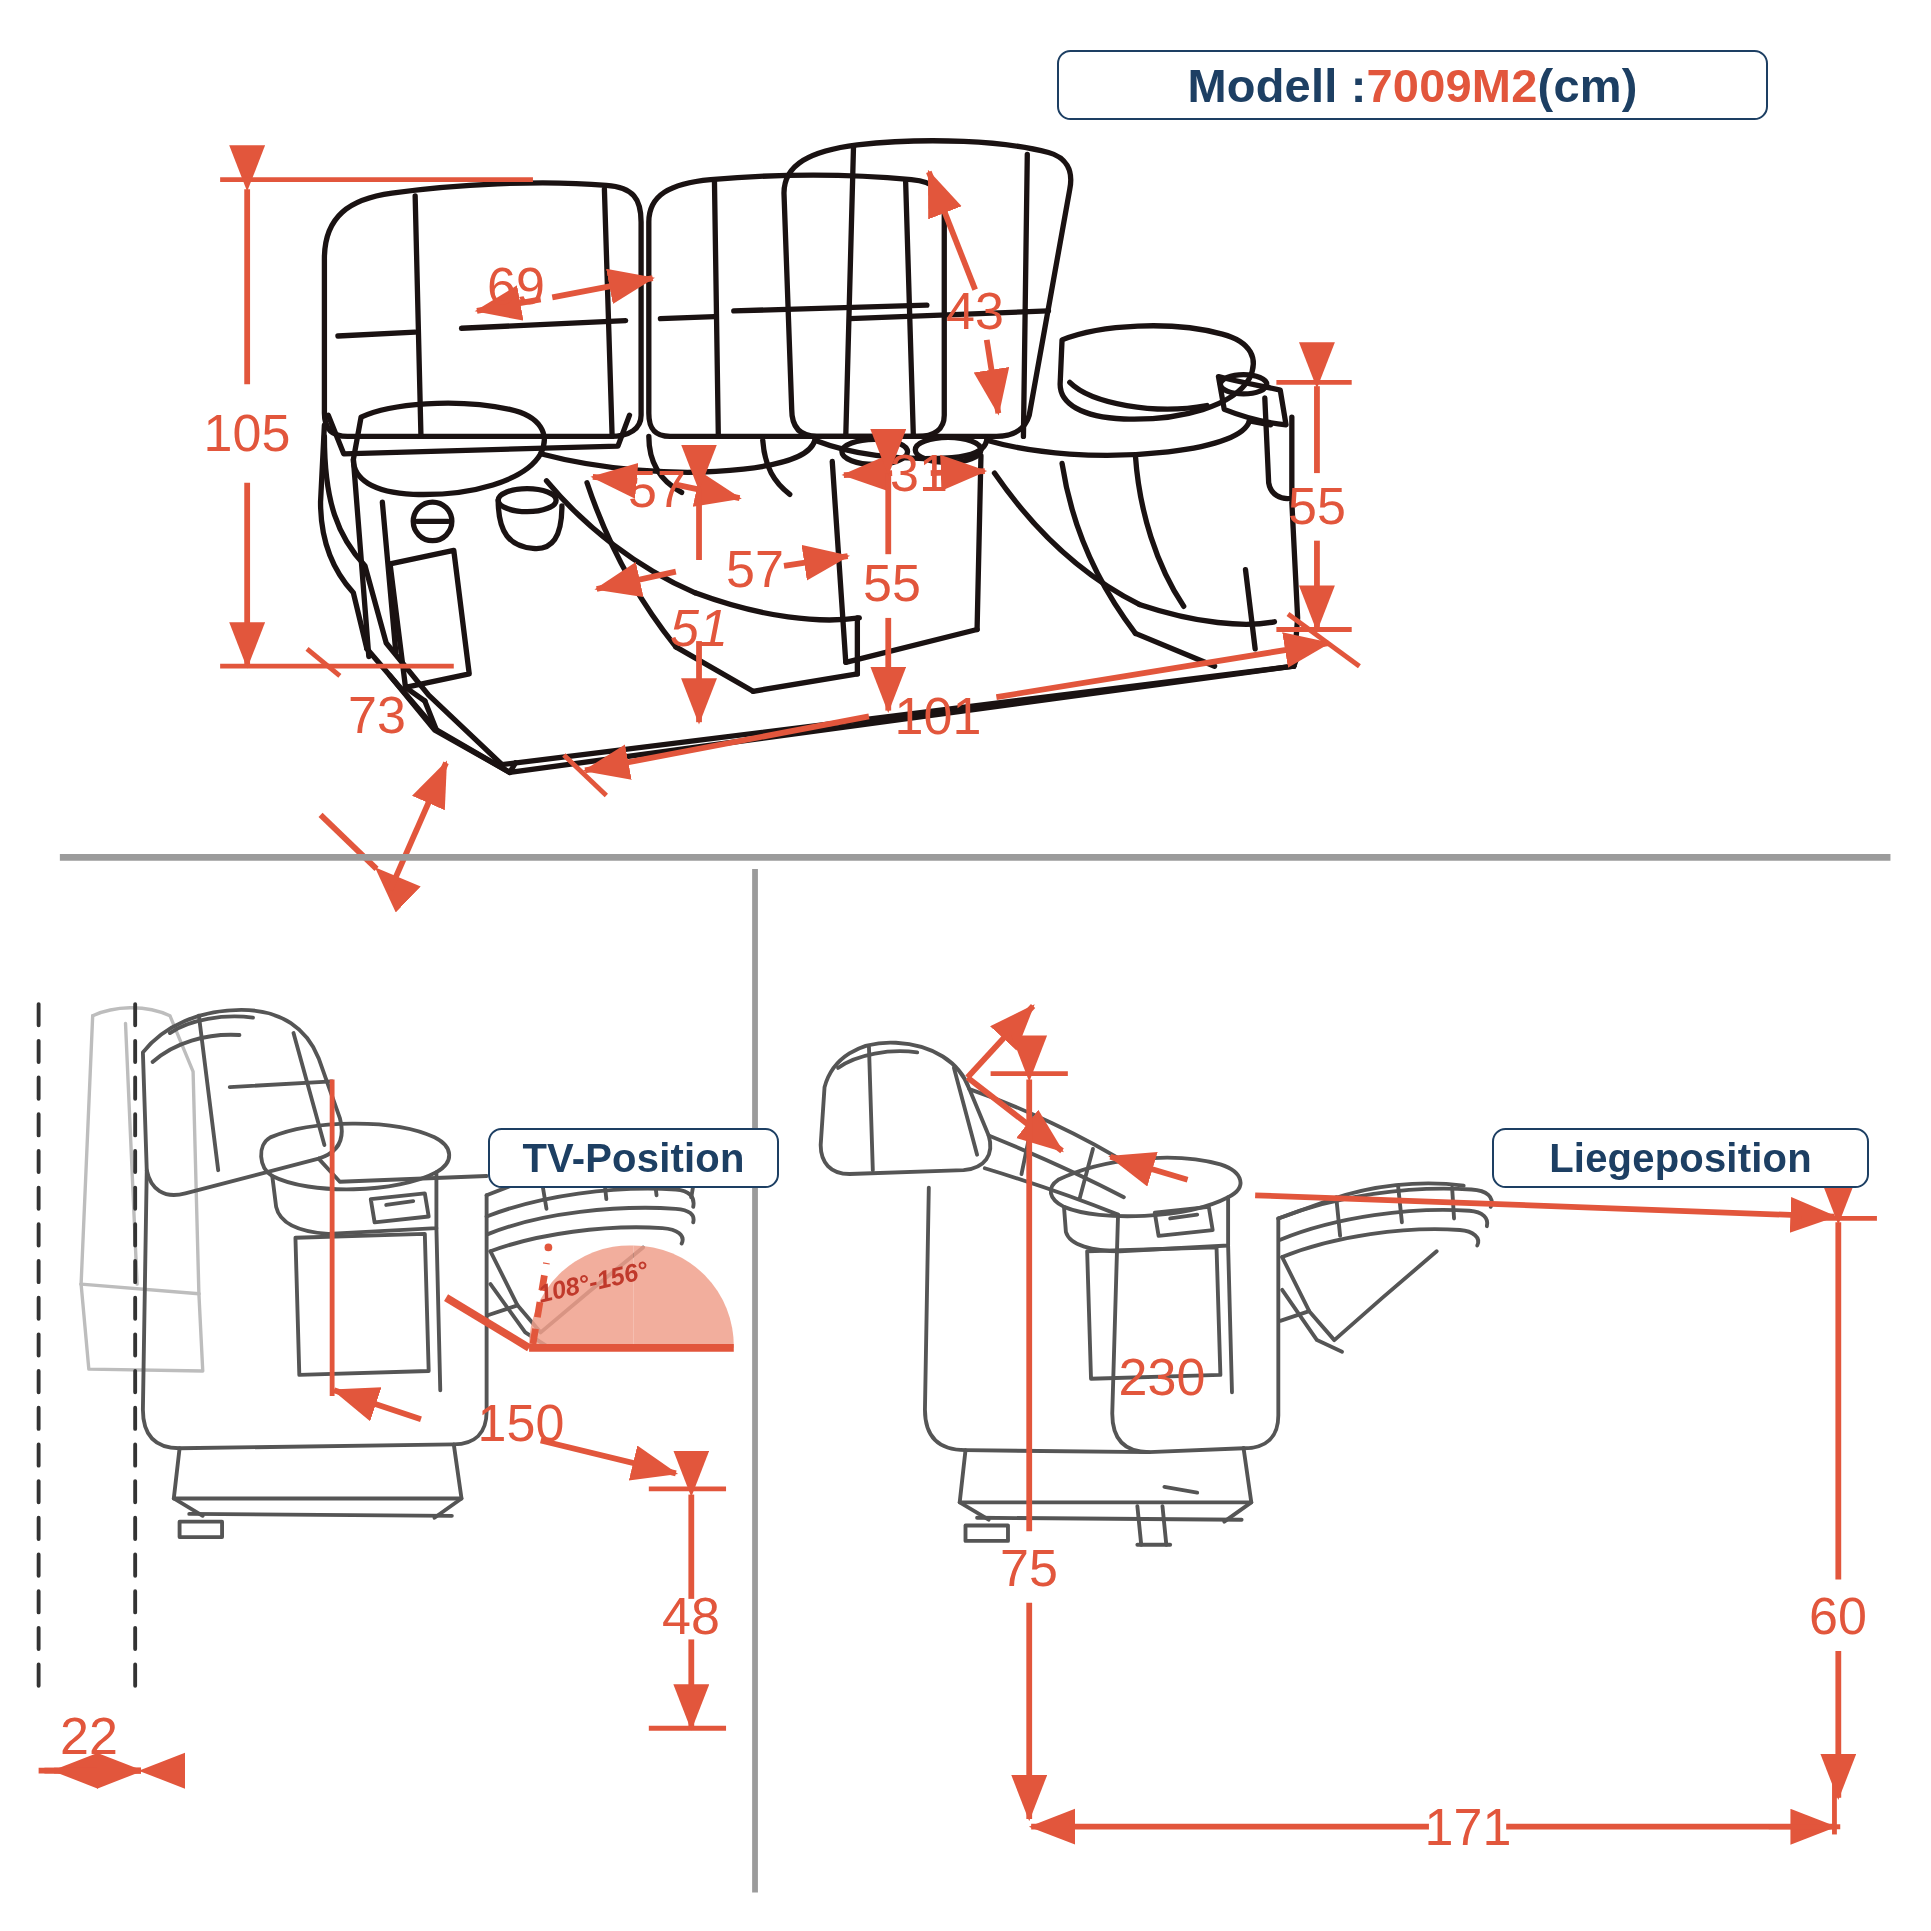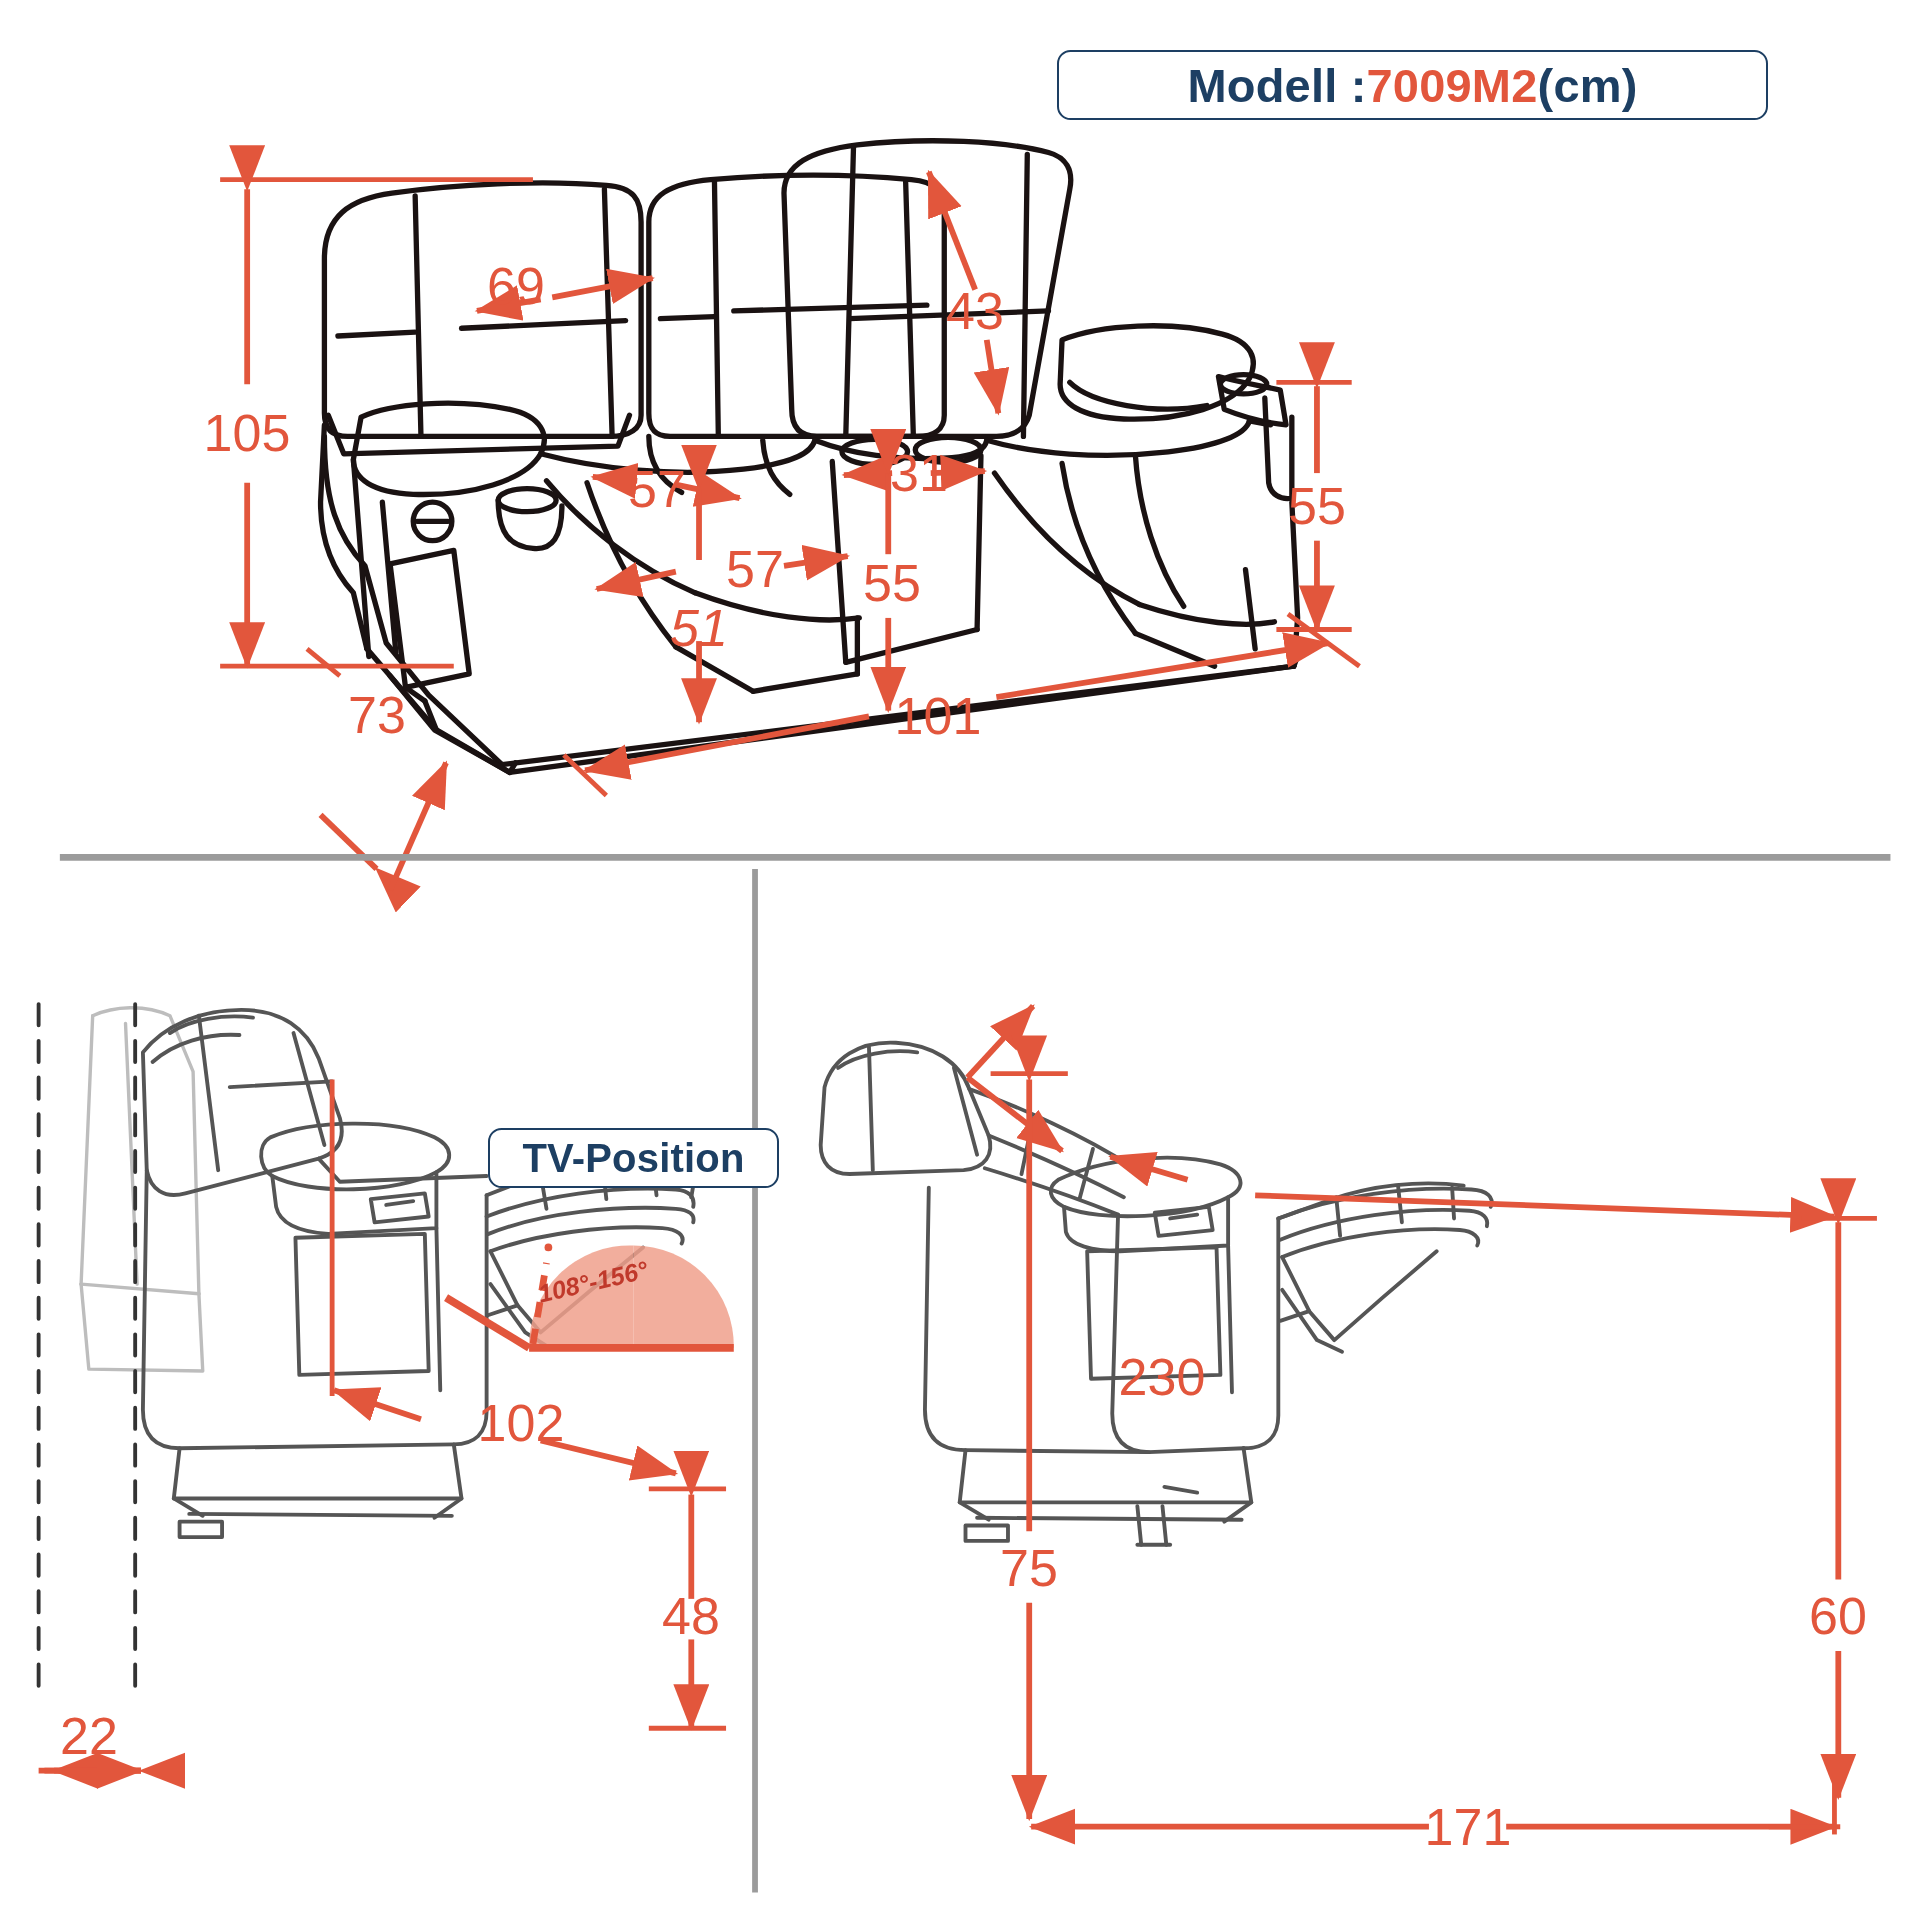--- a/index.html
+++ b/index.html
@@ -362,35 +362,38 @@
   <div class="badge" id="model-badge">
     <span>Modell : </span>
       <span class="accent">7009M2</span>
       <span>(cm)</span>
   </div>
 
   <div class="badge" id="tv-badge">
     <span>TV-Position</span>
   </div>
 
+  <div class="badge" id="liege-badge">
+    <span>Liegeposition</span>
+  </div>
 
   <div class="dim" style="left:247px;top:433px;">105</div>
   <div class="dim" style="left:516px;top:286px;">69</div>
   <div class="dim" style="left:975px;top:311px;">43</div>
   <div class="dim" style="left:1317px;top:506px;">55</div>
   <div class="dim" style="left:657px;top:489px;">57</div>
   <div class="dim" style="left:699px;top:628px;font-style:italic;">51</div>
   <div class="dim" style="left:755px;top:569px;">57</div>
   <div class="dim" style="left:919px;top:473px;">31</div>
   <div class="dim" style="left:892px;top:583px;">55</div>
   <div class="dim" style="left:377px;top:705px;margin-top:10px;">73</div>
   <div class="dim" style="left:938px;top:716px;">101</div>
 
   <div class="angle-label" style="left:593px;top:1282px;">108°-156°</div>
-  <div class="dim" style="left:521px;top:1423px;">102</div>
+  <div class="dim" style="left:521px;top:1423px;">150</div>
   <div class="dim" style="left:691px;top:1616px;">48</div>
   <div class="dim" style="left:89px;top:1736px;">22</div>
 
   <div class="dim" style="left:1162px;top:1377px;">230</div>
   <div class="dim" style="left:1029px;top:1568px;">75</div>
   <div class="dim" style="left:1468px;top:1827px;">171</div>
   <div class="dim" style="left:1838px;top:1616px;">60</div>
 
 </div>
 

